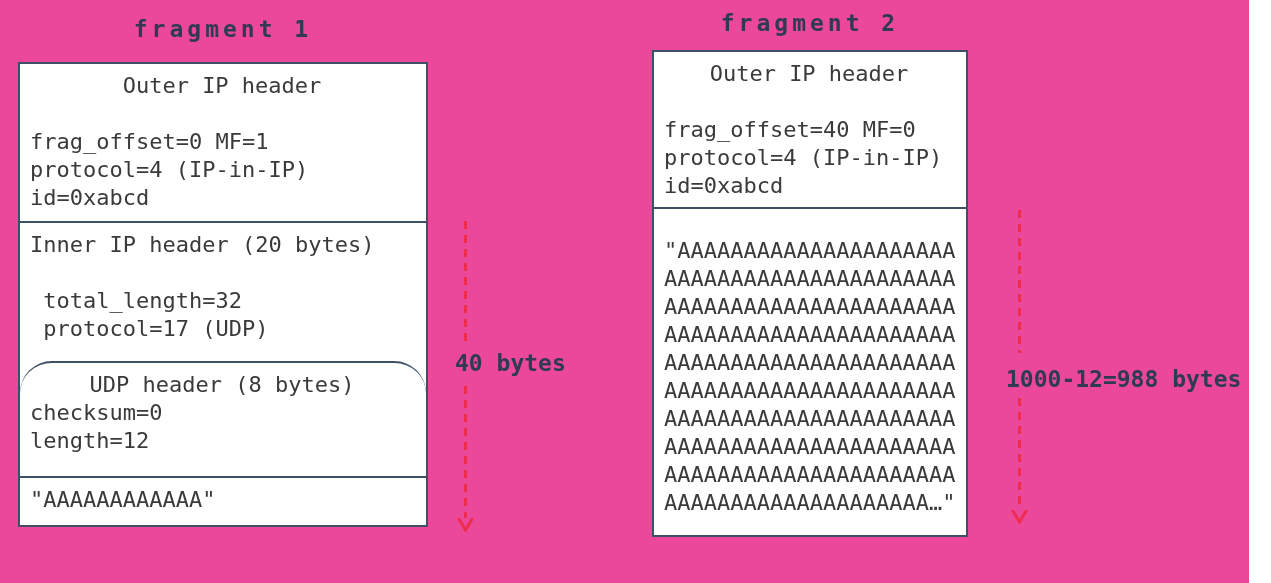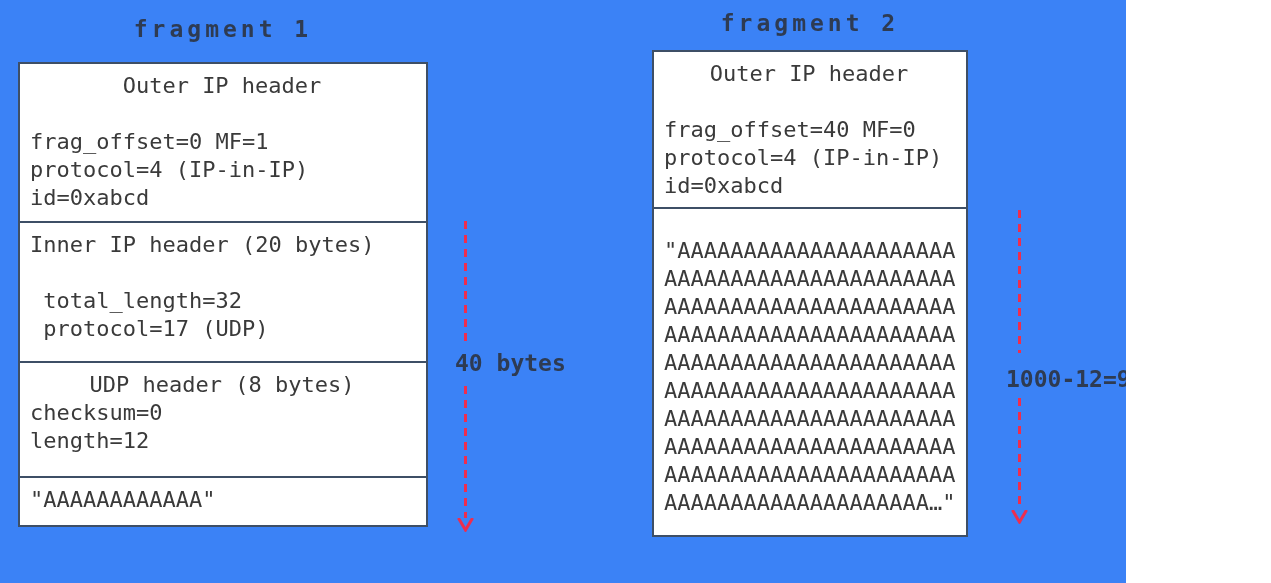--- a/index.html
+++ b/index.html
@@ -2,23 +2,23 @@
 <html style="--border-color: #3e4f66; --title-color: #2e3b52; --text-color: #3a3a3a; --arrow-color: #ee2d4e;"><head>
 <meta charset="utf-8">
 <style>
   html, body {
     margin: 0;
     padding: 0;
     background: #ffffff;
   }
   .canvas {
     position: relative;
-    width: 1126px;
+    width: 1249px;
     height: 583px;
-    background: #3b82f6;
+    background: #ec4899;
     font-family: "DejaVu Sans Mono", "Liberation Mono", monospace;
     overflow: hidden;
   }
   .frag-title {
     position: absolute;
     font-size: 23px;
     font-weight: bold;
     letter-spacing: 4px;
     color: var(--title-color);
     text-align: center;
@@ -86,21 +86,21 @@
       <div class="line">id=0xabcd</div>
     </div>
 
     <div class="section" style="height:140px;">
       <div class="line">Inner IP header (20 bytes)</div>
       <div class="blank"></div>
       <div class="line"> total_length=32</div>
       <div class="line"> protocol=17 (UDP)</div>
     </div>
 
-    <div class="section" style="height:115px;">
+    <div class="section" style="height:115px;border-radius:32px;">
       <div class="line center">UDP header (8 bytes)</div>
       <div class="line">checksum=0</div>
       <div class="line">length=12</div>
     </div>
 
     <div class="section" style="flex:1;">
       <div class="line">"AAAAAAAAAAAA"</div>
     </div>
   </div>
 

